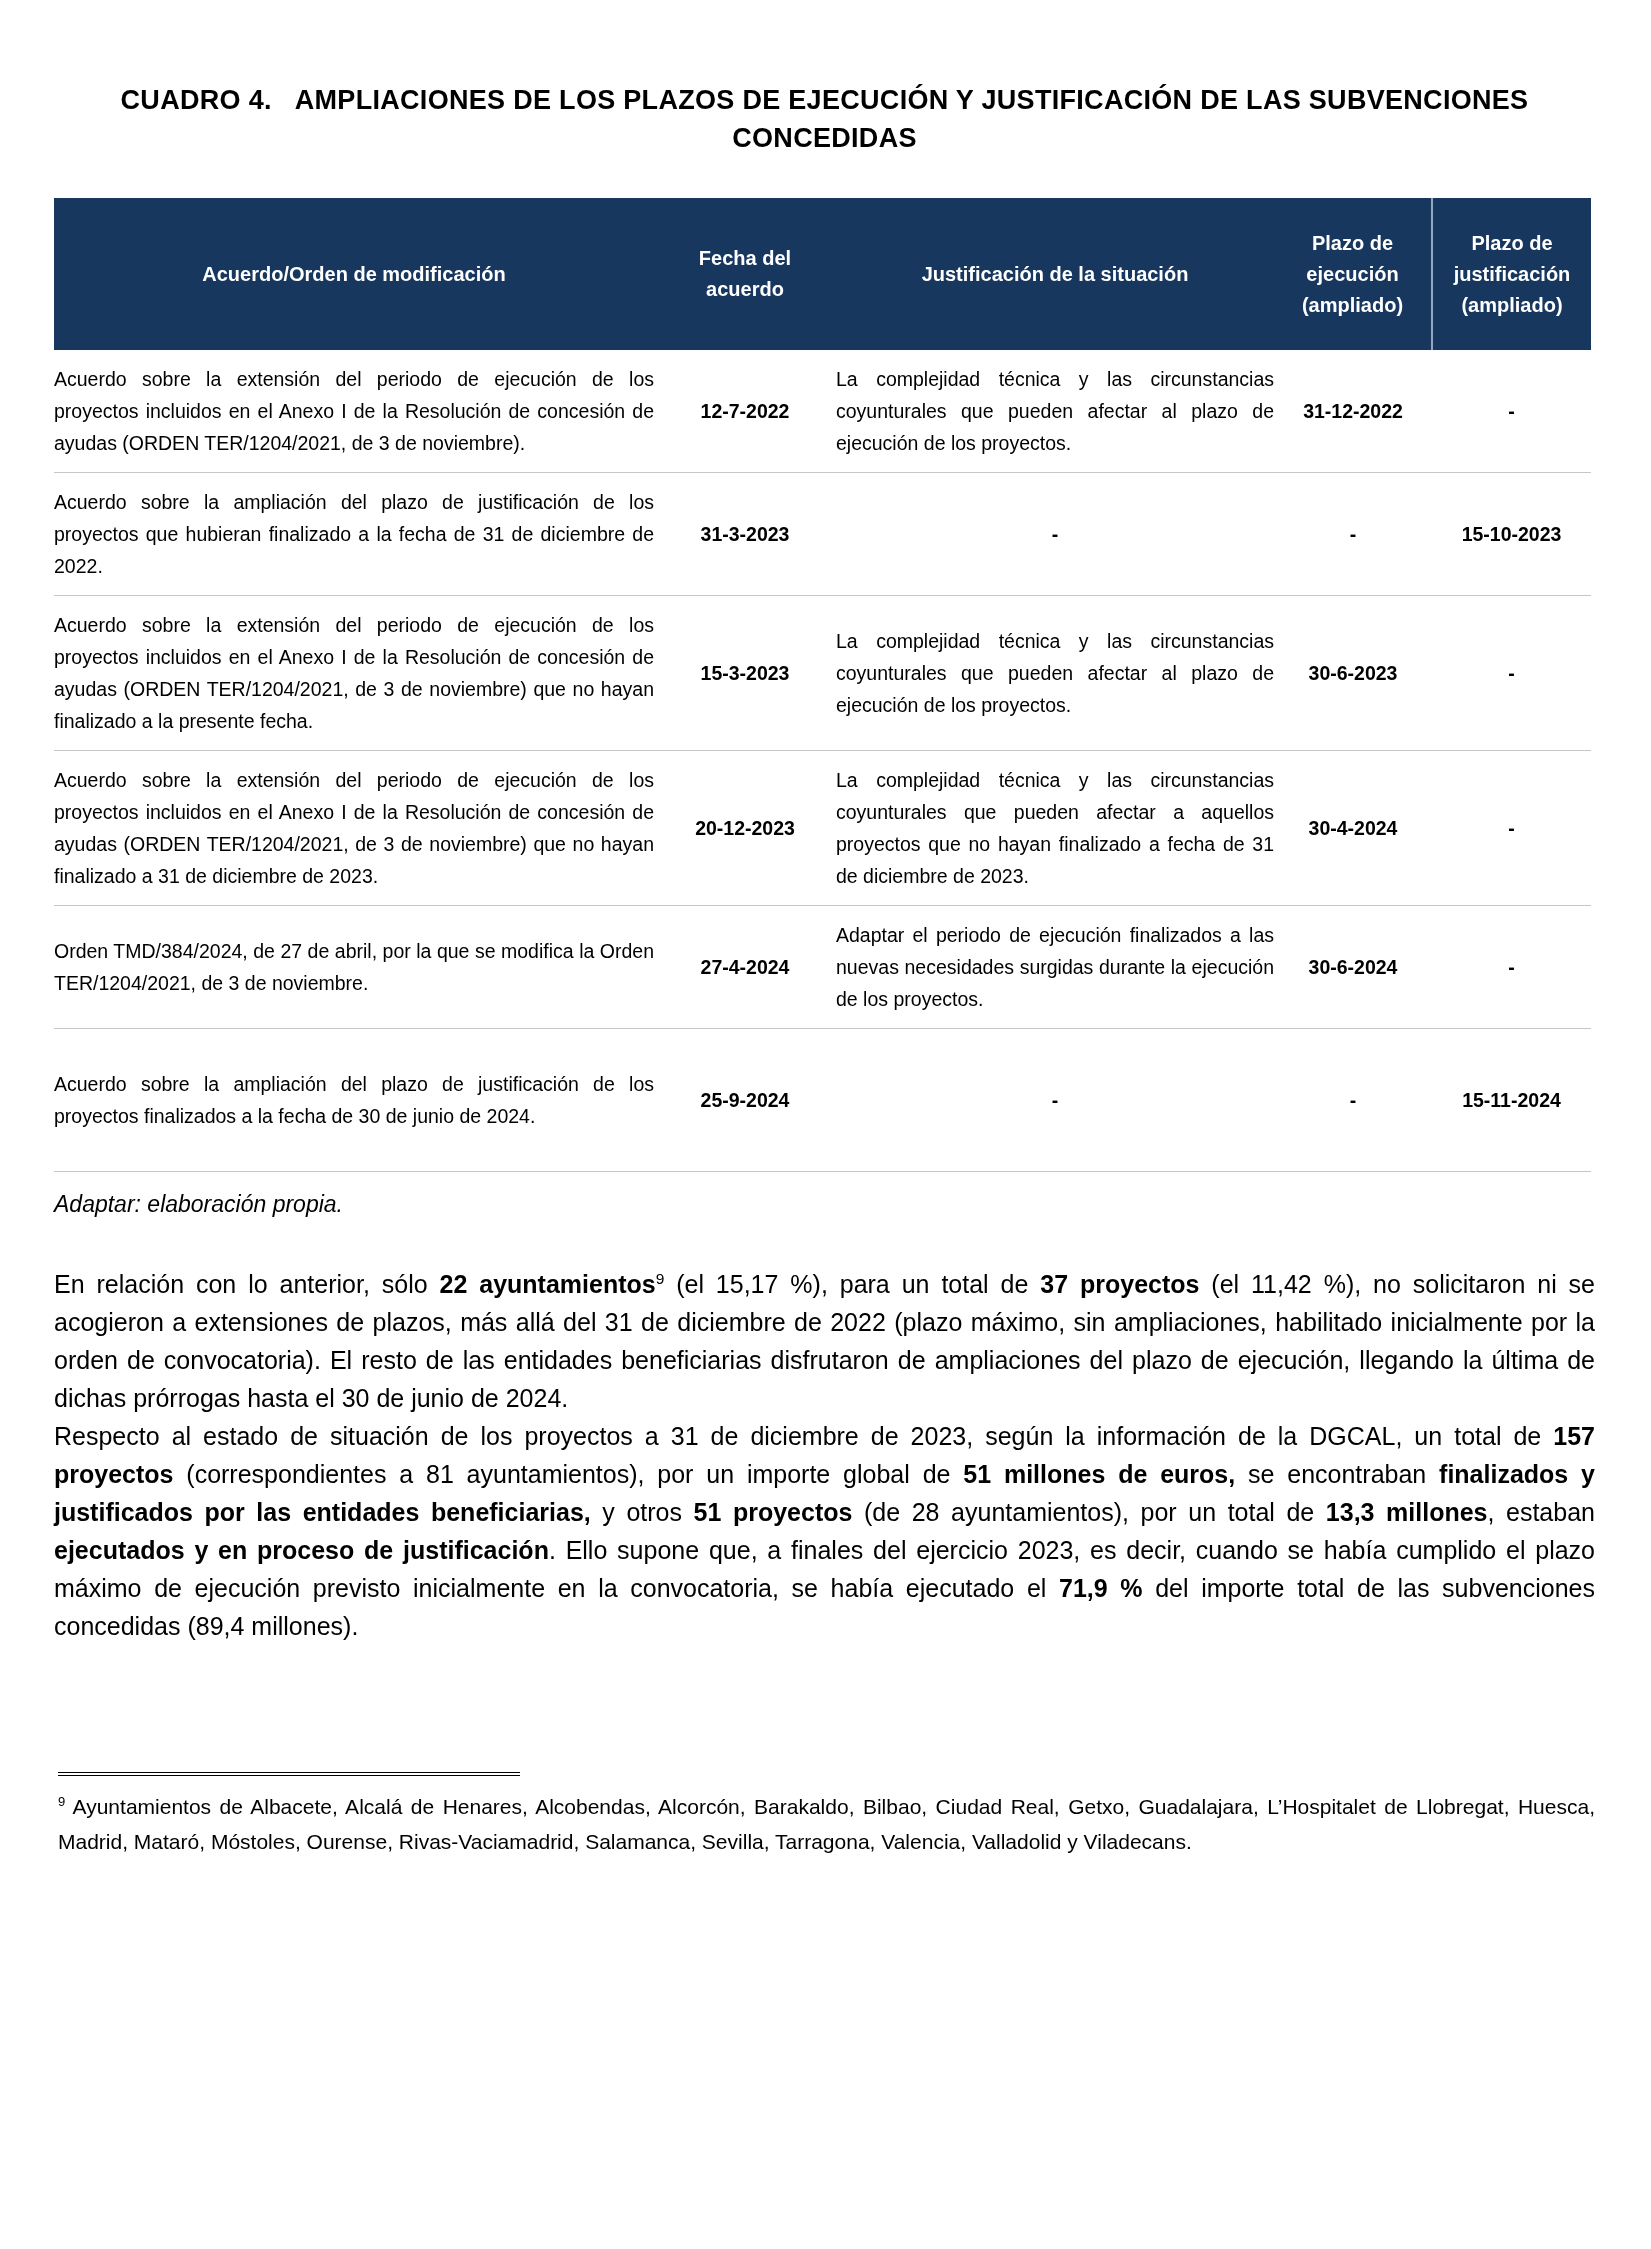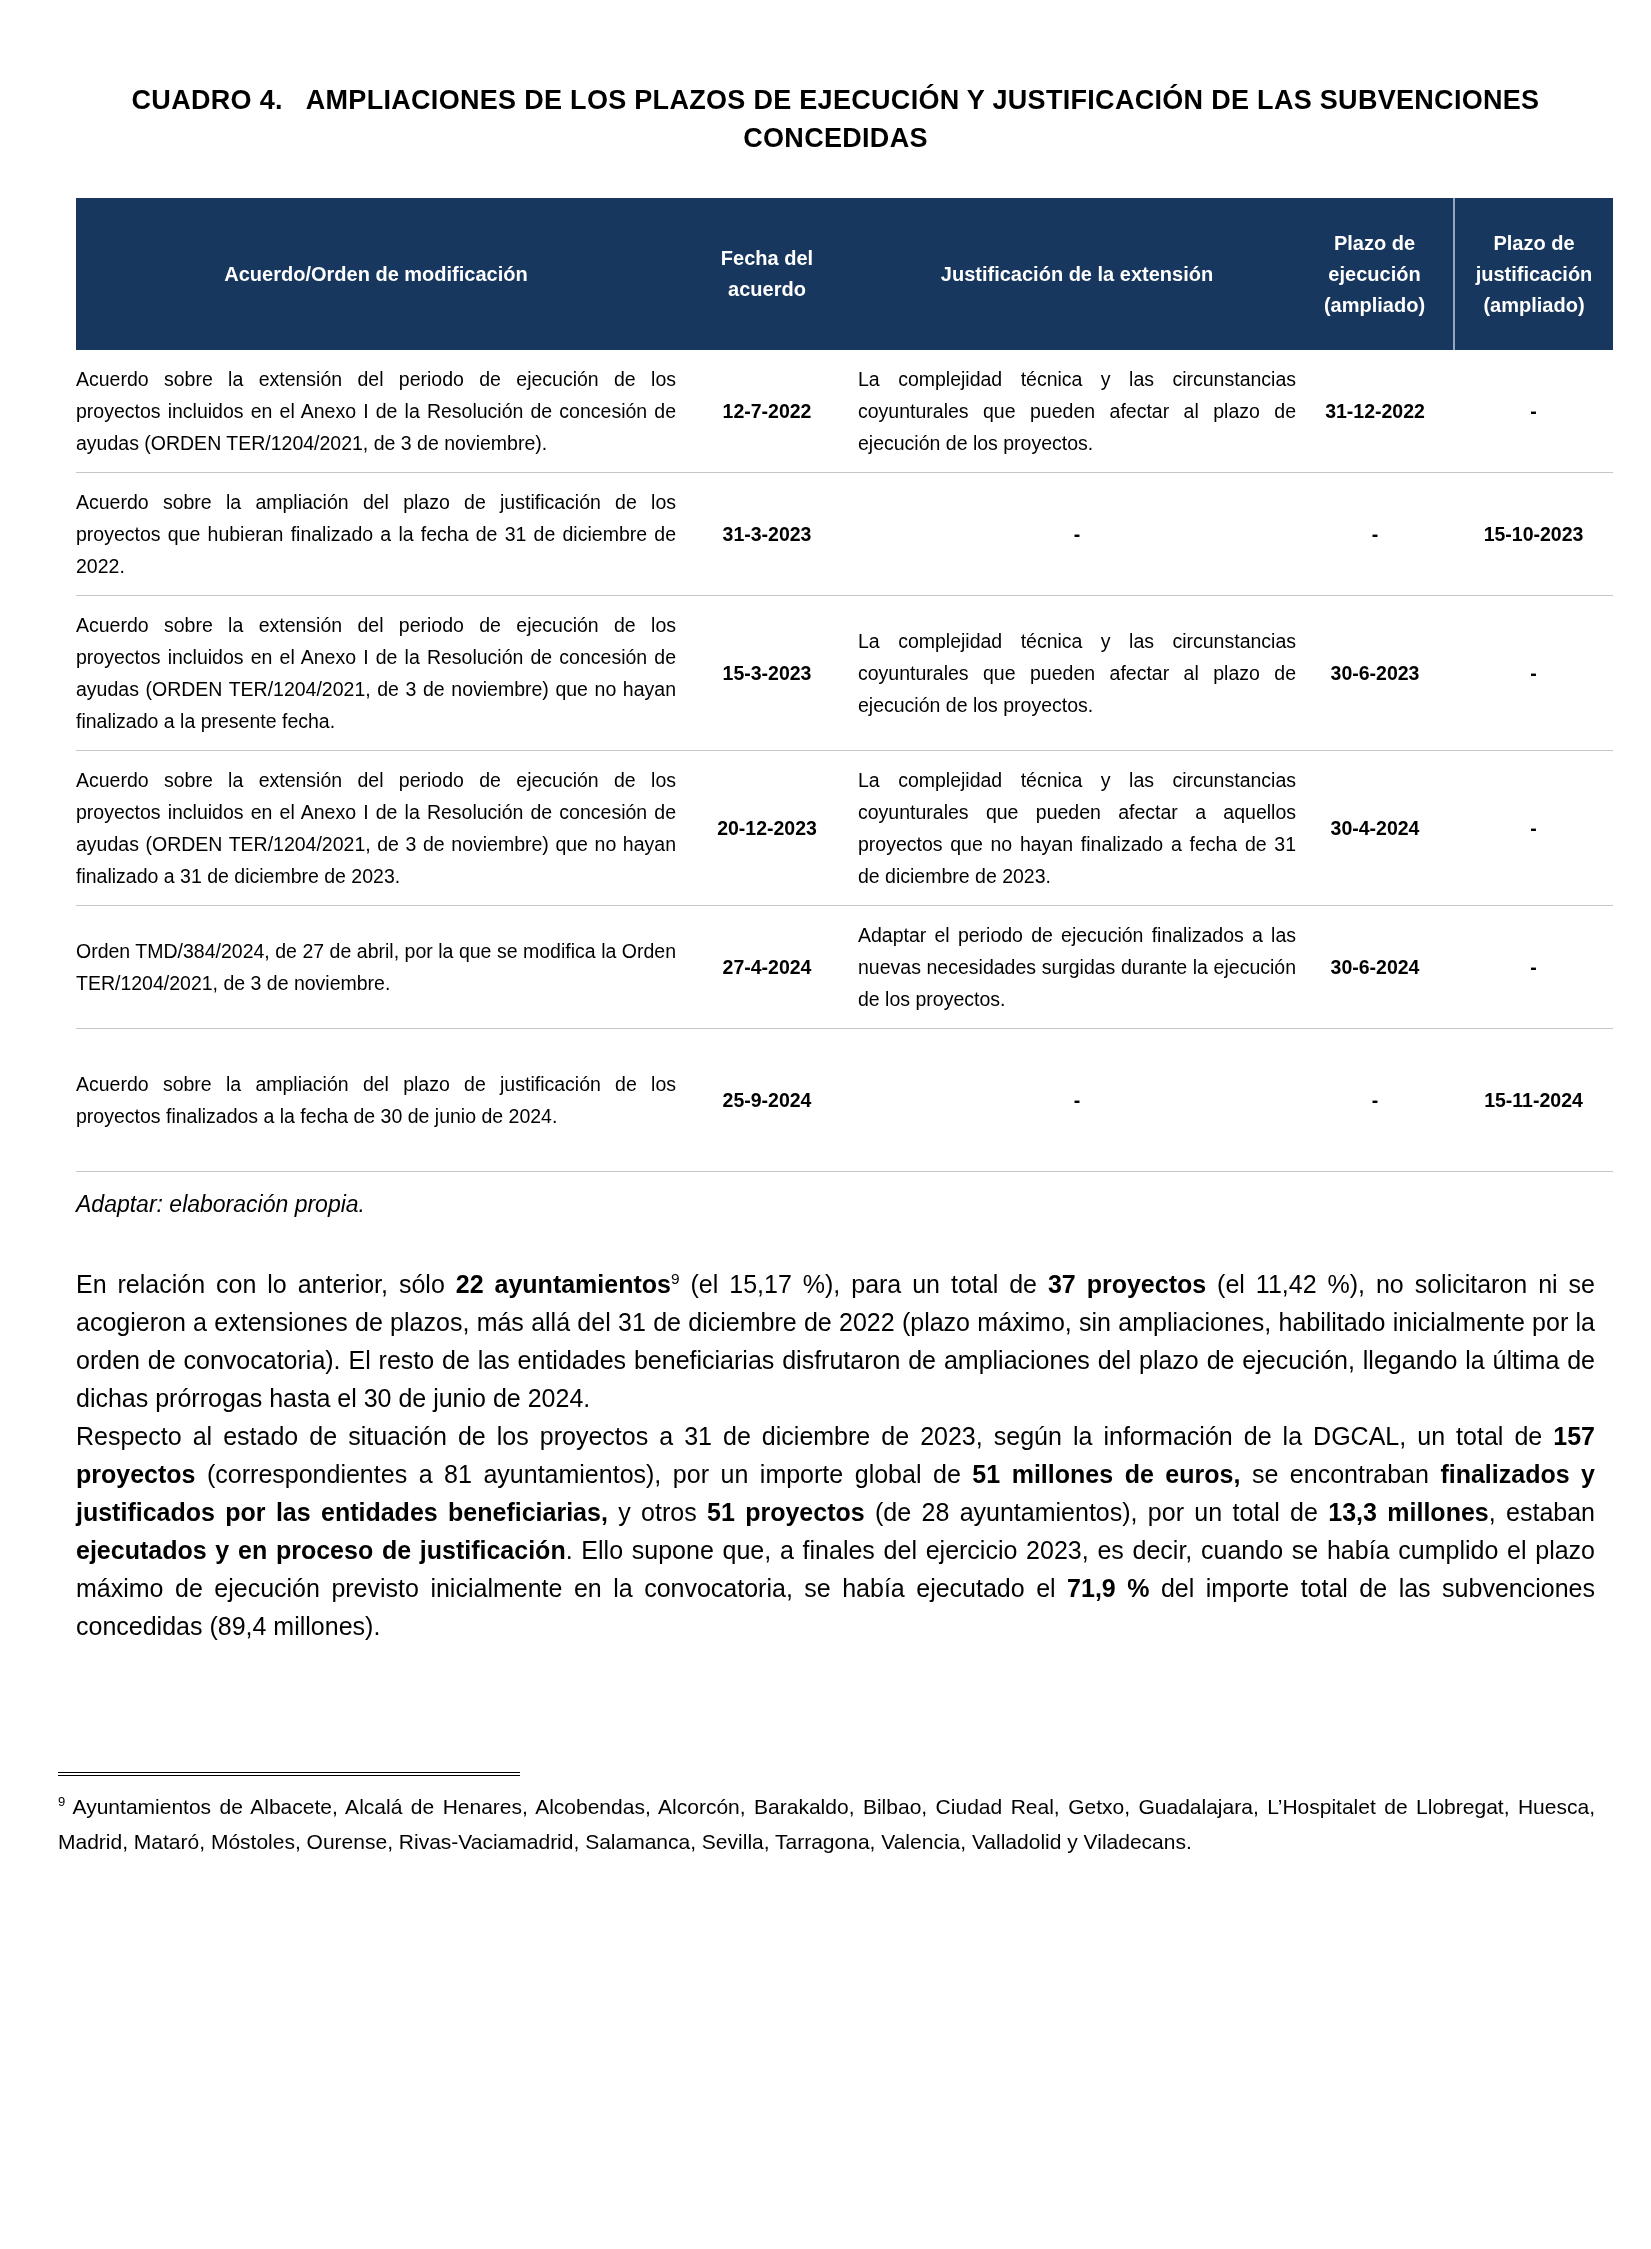--- a/index.html
+++ b/index.html
@@ -15,21 +15,21 @@
   body{
     width:1652px; height:2250px;
     background:var(--page-bg);
     color:var(--text);
     font-family:"Liberation Sans", sans-serif;
     overflow:hidden;
   }
   .page{
     position:relative;
     width:1652px; height:1906px;
-    padding:81px 57px 0 76px;
+    padding:81px 57px 0 54px;
   }
   
   .doc-title{
     text-align:center;
     font-weight:bold;
     font-size:27px;
     line-height:38px;
     letter-spacing:0.3px;
     margin:0 0 41px 0;
   }
@@ -122,21 +122,21 @@
       <col style="width:600px">
       <col style="width:182px">
       <col style="width:438px">
       <col style="width:158px">
       <col style="width:159px">
     </colgroup>
     <thead>
       <tr>
           <th>Acuerdo/Orden de modificación</th>
           <th>Fecha del acuerdo</th>
-          <th>Justificación de la extensión</th>
+          <th>Justificación de la situación</th>
           <th>Plazo de ejecución (ampliado)</th>
           <th class="divided">Plazo de justificación (ampliado)</th>
         </tr>
     </thead>
     <tbody>
         <tr>
           <td class="cell-text cell-acuerdo">Acuerdo sobre la extensión del periodo de ejecución de los proyectos incluidos en el Anexo I de la Resolución de concesión de ayudas (ORDEN TER/1204/2021, de 3 de noviembre).</td>
           <td class="cell-date">12-7-2022</td>
           <td class="cell-text cell-justificacion">La complejidad técnica y las circunstancias coyunturales que pueden afectar al plazo de ejecución de los proyectos.</td>
           <td class="cell-date">31-12-2022</td>

